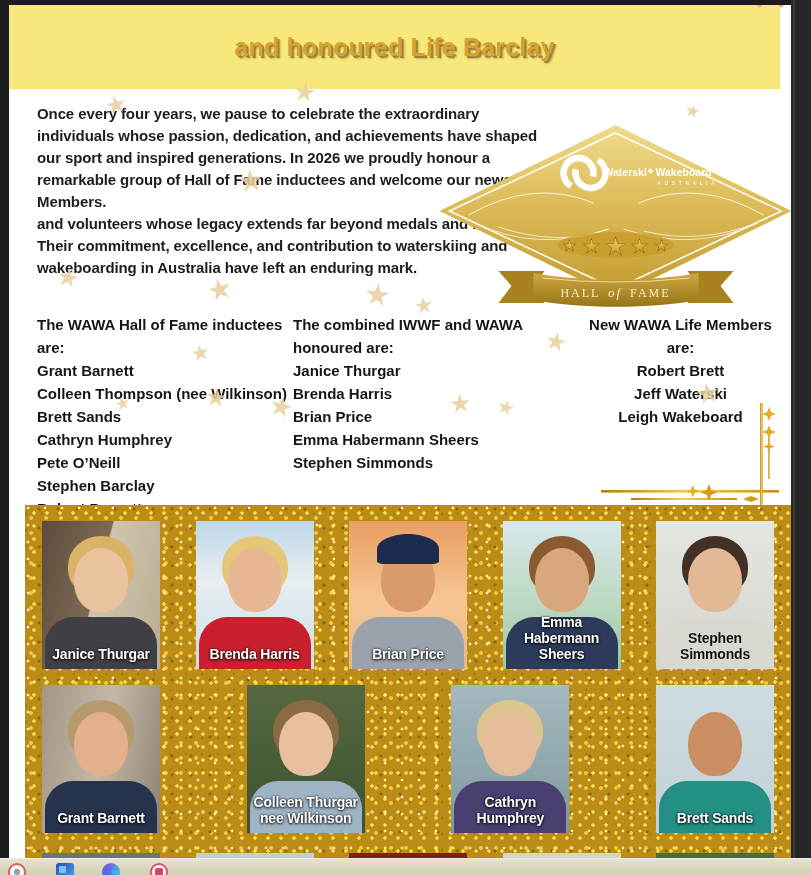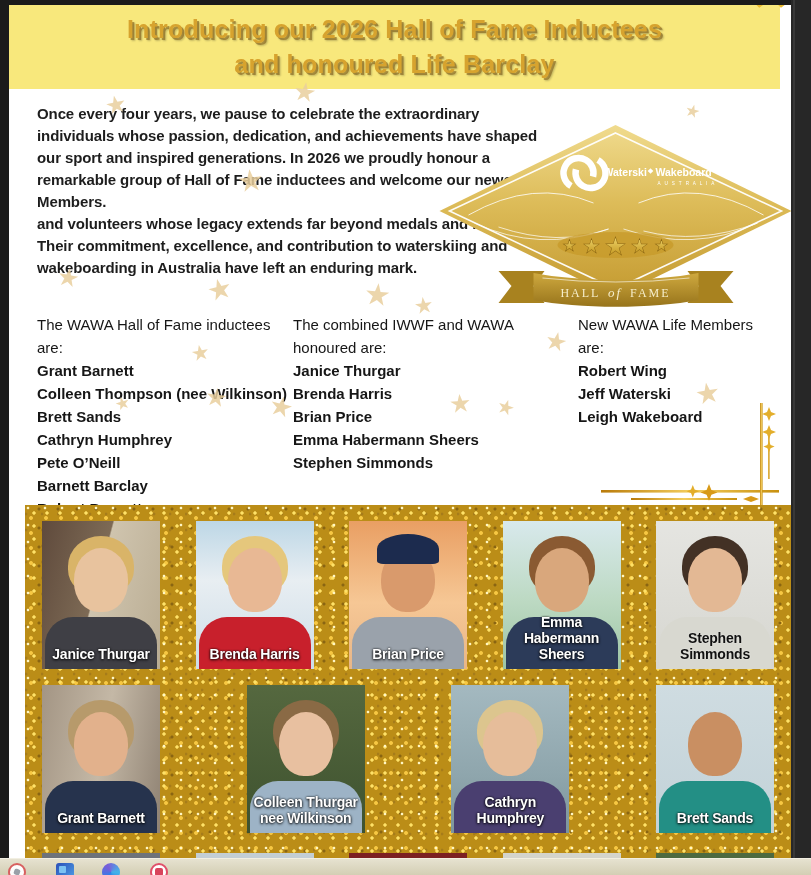--- a/index.html
+++ b/index.html
@@ -37,22 +37,22 @@
   .hof-logo{position:absolute;left:428px;top:118px;width:358px;height:186px;z-index:2;}
 
   
   .ornament{position:absolute;left:584px;top:398px;width:202px;height:106px;}
 
   
   .lists{position:absolute;left:0;top:308px;width:782px;font-size:15px;color:#161616;}
   .list{position:absolute;top:0;}
   .list-1{left:28px;width:252px;}
   .list-2{left:284px;width:276px;}
-  .list-3{left:569px;width:205px;}
-  .list .hd{font-weight:normal;line-height:23px;}
+  .list-3{left:569px;width:205px;text-align:center;}
+  .list .hd{font-weight:bold;line-height:23px;}
   .list .nm{font-weight:600;line-height:23px;}
 
   
   .gallery{
     position:absolute;left:16px;top:500px;width:766px;height:370px;
     background-color:#bb8d17;
     background-image:
       radial-gradient(circle at 3px 3px, #fff6c4 1px, transparent 1.7px),
       radial-gradient(circle at 9px 8px, #ffe167 1.3px, transparent 2.1px),
       radial-gradient(circle at 14px 4px, #8a6512 1.1px, transparent 1.9px),
@@ -88,21 +88,20 @@
   .tb-icon.i3{left:102px;background:conic-gradient(from 210deg,#2f7fe8,#7a5cd8,#44b3e8,#2f7fe8);}
   .tb-icon.i4{left:150px;background:#ffffff;border:2px solid #e0506a;box-sizing:border-box;}
   .tb-icon.i4::after{content:"";position:absolute;left:3px;top:3px;width:8px;height:8px;background:#d8445c;border-radius:2px;}
 </style>
 </head>
 <body>
 
 <div class="page">
 
   <div class="banner">
-    <div class="t">Introducing our 2026 Hall of Fame Inductees</div>
     <div class="t">and honoured Life Barclay</div>
   </div>
   <div class="quote">”</div>
 
   <span class="star" style="left:96px;top:86px;font-size:24px;transform:rotate(-12deg);"></span>
   <span class="star" style="left:284px;top:72px;font-size:26px;transform:rotate(8deg);"></span>
   <span class="star" style="left:676px;top:96px;font-size:17px;transform:rotate(15deg);"></span>
   <span class="star" style="left:228px;top:158px;font-size:30px;transform:rotate(-6deg);"></span>
   <span class="star" style="left:48px;top:258px;font-size:25px;transform:rotate(10deg);"></span>
   <span class="star" style="left:198px;top:268px;font-size:28px;transform:rotate(-14deg);"></span>
@@ -197,34 +196,34 @@
   </svg>
 
   <div class="lists">
     <div class="list list-1">
       <div class="hd">The WAWA Hall of Fame inductees are:</div>
       <div class="nm">Grant Barnett</div>
       <div class="nm">Colleen Thompson (nee Wilkinson)</div>
       <div class="nm">Brett Sands</div>
       <div class="nm">Cathryn Humphrey</div>
       <div class="nm">Pete O’Neill</div>
-      <div class="nm">Barnett Barclay</div>
+      <div class="nm">Stephen Barclay</div>
       <div class="nm">Robert Barnett</div>
     </div>
     <div class="list list-2">
       <div class="hd">The combined IWWF and WAWA honoured are:</div>
       <div class="nm">Janice Thurgar</div>
       <div class="nm">Brenda Harris</div>
       <div class="nm">Brian Price</div>
       <div class="nm">Emma Habermann Sheers</div>
       <div class="nm">Stephen Simmonds</div>
     </div>
     <div class="list list-3">
       <div class="hd">New WAWA Life Members are:</div>
-      <div class="nm">Robert Wing</div>
+      <div class="nm">Robert Brett</div>
       <div class="nm">Jeff Waterski</div>
       <div class="nm">Leigh Wakeboard</div>
     </div>
   </div>
 
   <div class="gallery">
     <div class="photo-row r1">
       <div class="photo-cell">
         <div class="photo" style="background: linear-gradient(105deg, rgb(95, 74, 60), rgb(125, 106, 85) 45%, rgb(207, 196, 174) 46%, rgb(185, 172, 146));">
           <div class="hair" style="background: rgb(217, 180, 104);"></div>

